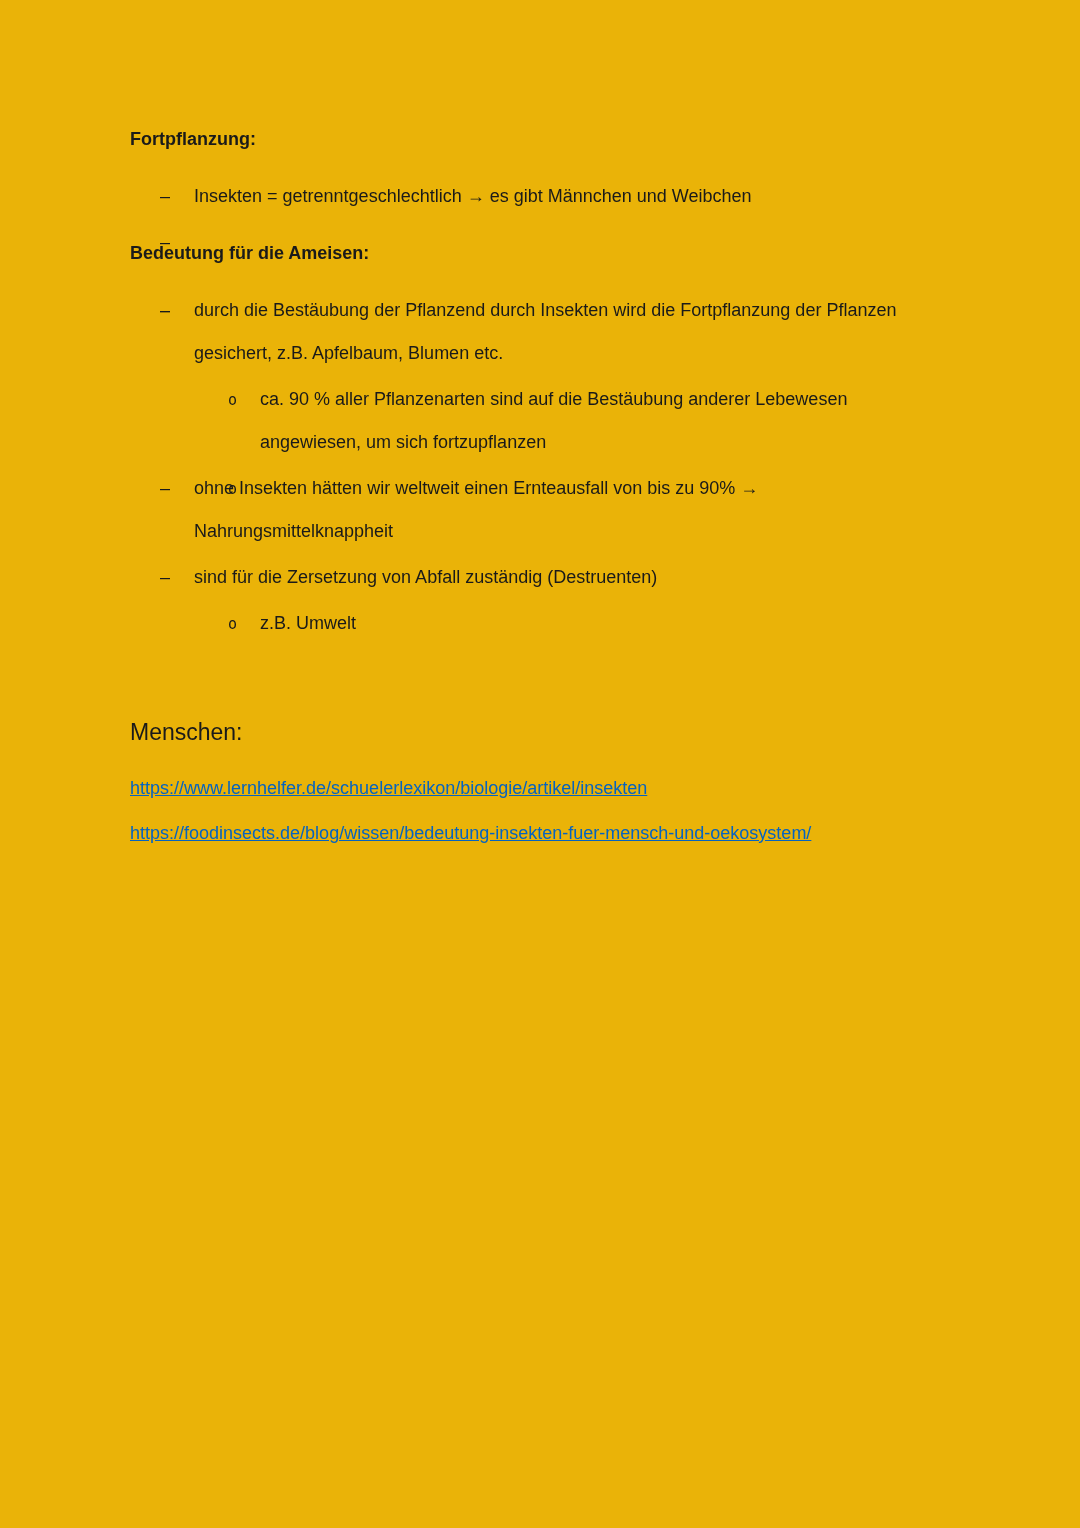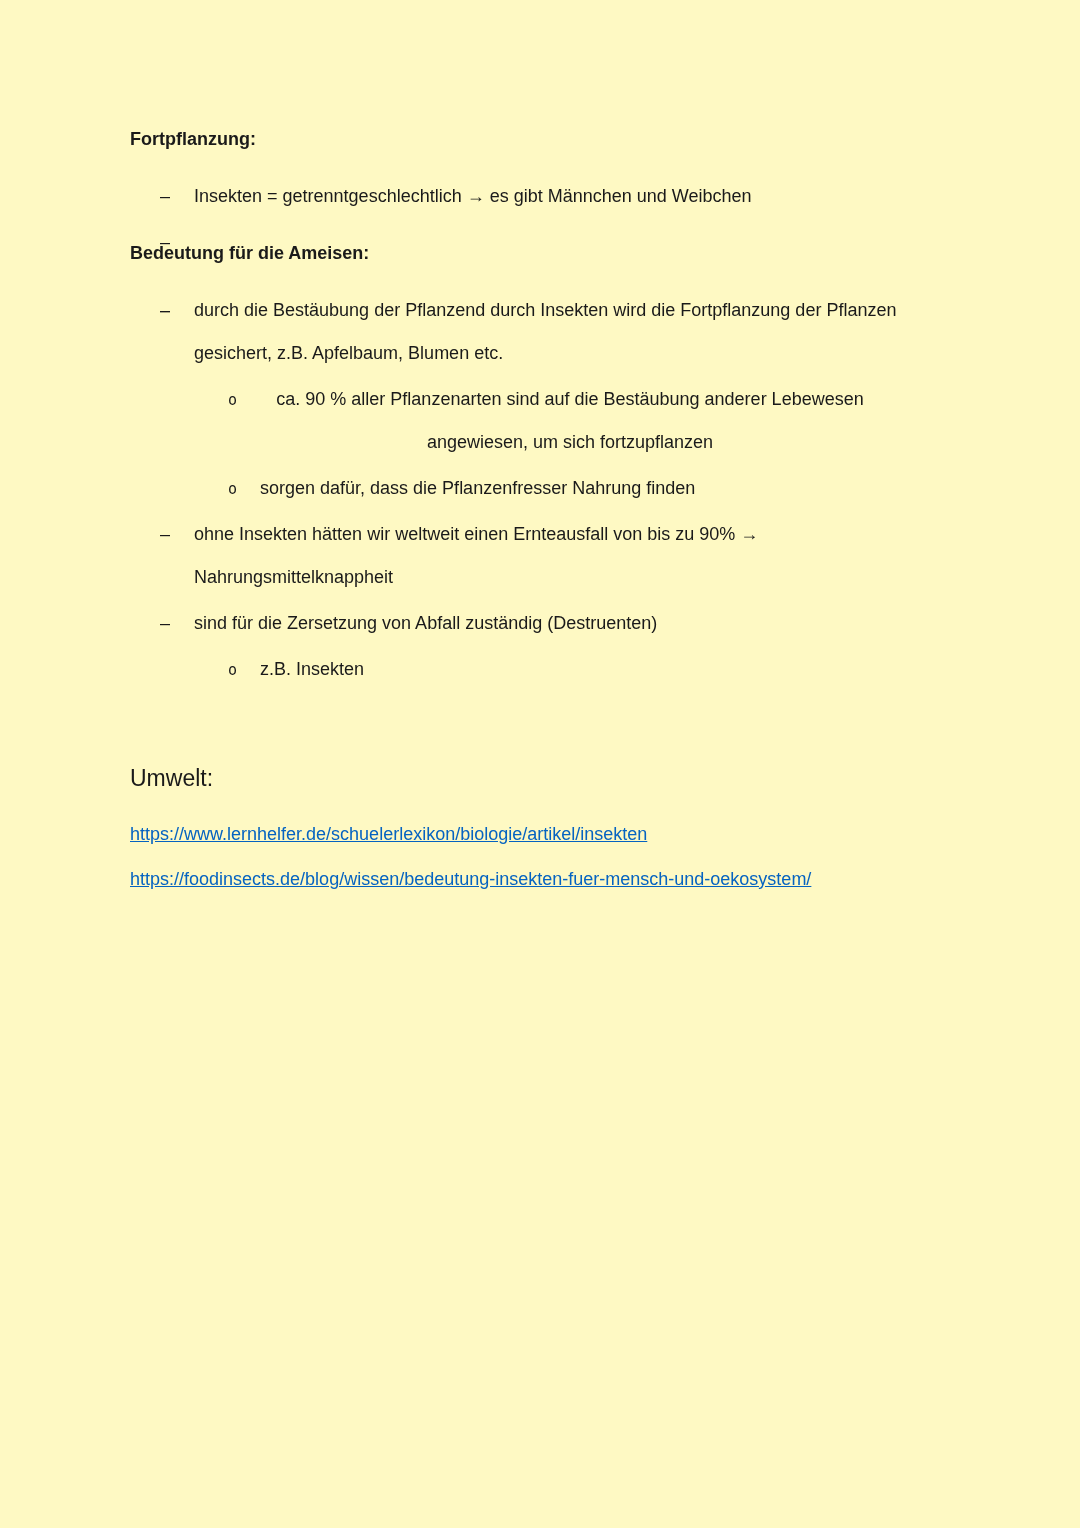--- a/index.html
+++ b/index.html
@@ -9,21 +9,21 @@
     height: 1528px;
     font-family: "Liberation Sans", sans-serif;
     color: var(--text-color, #1a1a1a);
     position: relative;
     overflow: hidden;
   }
   .page {
     width: 1080px;
     height: 1528px;
     padding: 118px 130px 0 130px;
-    background: #fef9c3;
+    background: #eab308;
   }
   .heading {
     font-weight: 700;
     font-size: 18px;
     line-height: 43px;
     margin: 14px 0 14px 0;
   }
   .heading:first-child { margin-top: 0; }
   .item {
     position: relative;
@@ -42,21 +42,21 @@
   .item.level1 .text { max-width: 760px; }
   .item.level2 { padding-left: 130px; }
   .item.level2 .marker {
     position: absolute;
     left: 98px;
     top: 1px;
     width: 32px;
     font-family: "DejaVu Sans Mono", monospace;
     font-size: 15px;
   }
-  .item.level2 .text { max-width: 620px; text-align: center; }
+  .item.level2 .text { max-width: 620px; }
   .sources-title {
     font-size: 23px;
     font-weight: 400;
     margin-top: 66px;
     margin-bottom: 12px;
     line-height: 43px;
   }
   .source-link {
     display: block;
     font-size: 18px;
@@ -71,25 +71,25 @@
 
 <div class="page">
   <div id="doc-body">
       <p class="heading">Fortpflanzung:</p>
       <div class="item level1"><span class="marker">–</span><span class="text">Insekten = getrenntgeschlechtlich → es gibt Männchen und Weibchen</span></div>
       <div class="item level1"><span class="marker">–</span></div>
       <p class="heading">Bedeutung für die Ameisen:</p>
       <div class="item level1"><span class="marker">–</span></div>
       <div class="item level1"><span class="marker">–</span><span class="text">durch die Bestäubung der Pflanzend durch Insekten wird die Fortpflanzung der Pflanzen gesichert, z.B. Apfelbaum, Blumen etc.</span></div>
       <div class="item level2"><span class="marker">o</span><span class="text">ca. 90 % aller Pflanzenarten sind auf die Bestäubung anderer Lebewesen angewiesen, um sich fortzupflanzen</span></div>
-      <div class="item level2"><span class="marker">o</span><span class="text">sorgen dafür, dass die Pflanzenfresser Nahrung finden</span></div>
+      <div class="item level2"><span class="marker">o</span></div>
       <div class="item level1"><span class="marker">–</span><span class="text">ohne Insekten hätten wir weltweit einen Ernteausfall von bis zu 90% → Nahrungsmittelknappheit</span></div>
       <div class="item level1"><span class="marker">–</span><span class="text">sind für die Zersetzung von Abfall zuständig (Destruenten)</span></div>
-      <div class="item level2"><span class="marker">o</span><span class="text">z.B. Insekten</span></div>
+      <div class="item level2"><span class="marker">o</span><span class="text">z.B. Umwelt</span></div>
     </div>
 
-  <p class="sources-title">Umwelt:</p>
+  <p class="sources-title">Menschen:</p>
 
   <div id="sources-list">
       <a class="source-link" href="#">https://www.lernhelfer.de/schuelerlexikon/biologie/artikel/insekten</a>
       <a class="source-link" href="#">https://foodinsects.de/blog/wissen/bedeutung-insekten-fuer-mensch-und-oekosystem/</a>
     </div>
 </div>
 
 </body></html>

